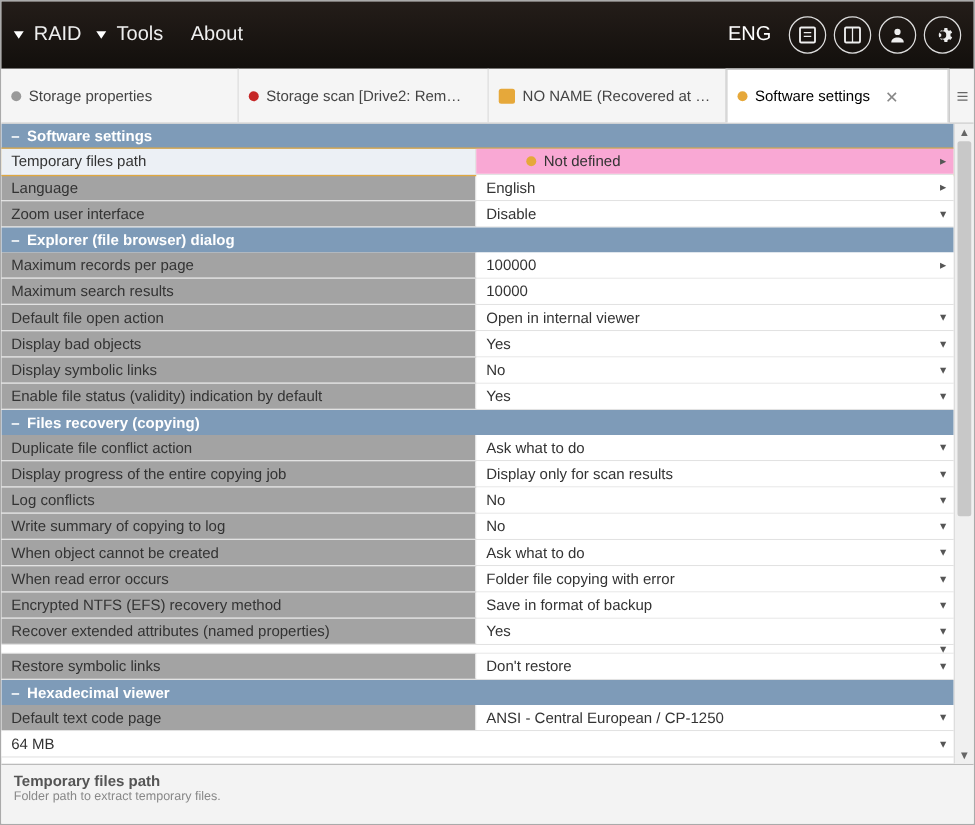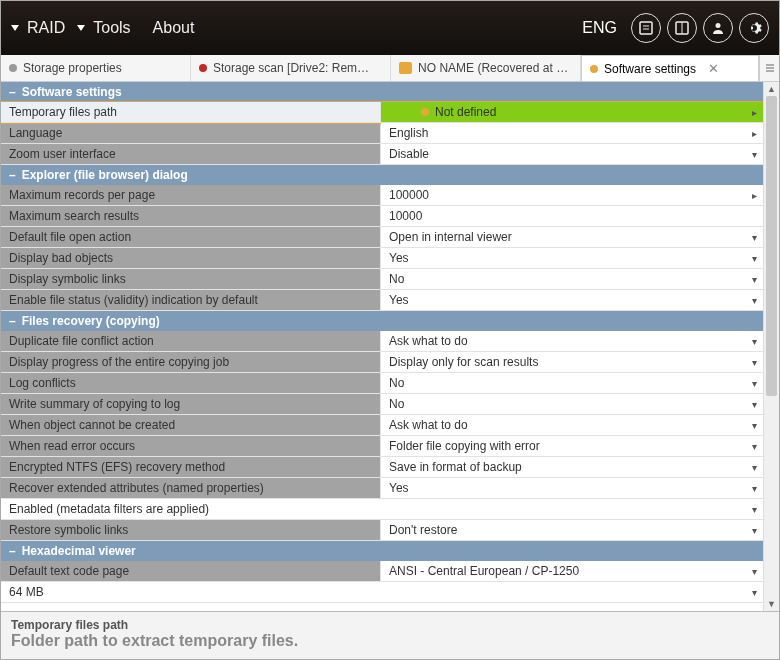--- a/index.html
+++ b/index.html
@@ -43,21 +43,21 @@
     display: flex;
     align-items: center;
     justify-content: center;
     margin-left: 6px;
     cursor: pointer;
     color: #eee;
   }
   .icbtn svg { width: 16px; height: 16px; fill: #eee; }
 
   .tabs {
-    height: 27px;
+    height: 44px;
     display: flex;
     align-items: stretch;
     background: #f5f5f5;
     border-bottom: 1px solid #ccc;
   }
   .tab {
     display: flex;
     align-items: center;
     padding: 0 8px;
     gap: 6px;
@@ -141,33 +141,33 @@
     right: 6px;
     top: 50%;
     transform: translateY(-50%);
     color: #555;
     font-size: 10px;
   }
   .row.selected {
     outline: 1px solid #e0a840;
   }
   .row.selected .k { background: #ecf0f5; }
-  .row.selected .v { background: #84cc16; padding-left: 40px; }
+  .row.selected .v { background: #f9a8d4; padding-left: 40px; }
   .val-dot {
     width: 8px; height: 8px; border-radius: 50%; margin-right: 6px;
   }
 
   .footer {
     border-top: 1px solid #bbb;
     background: #f3f3f3;
     padding: 6px 10px 10px 10px;
     height: 48px;
   }
   .footer .t { font-weight: 600; color: #555; font-size: 12px; }
-  .footer .d { color: #888; font-size: 16px; font-weight: bold; }
+  .footer .d { color: #888; font-size: 10px; }
 
   .scrollbar {
     position: absolute; right: 0; top: 0; width: 16px; height: 100%;
     background: #f0f0f0;
     border-left: 1px solid #ddd;
   }
   .scrollbar .thumb {
     position: absolute; left: 2px; right: 2px; top: 14px; height: 300px;
     background: #c8c8c8; border-radius: 2px;
   }
@@ -372,21 +372,20 @@
       </div>
       <div class="row">
         <div class="k">Recover extended attributes (named properties)</div>
         <div class="v">
           <span>Yes</span>
           <span class="chev">▾</span>
         </div>
       </div>
       <div class="row">
         <div class="v">
-          <span>Enabled (metadata filters are applied)</span>
           <span class="chev">▾</span>
         </div>
       </div>
       <div class="row">
         <div class="k">Restore symbolic links</div>
         <div class="v">
           <span>Don't restore</span>
           <span class="chev">▾</span>
         </div>
       </div>

